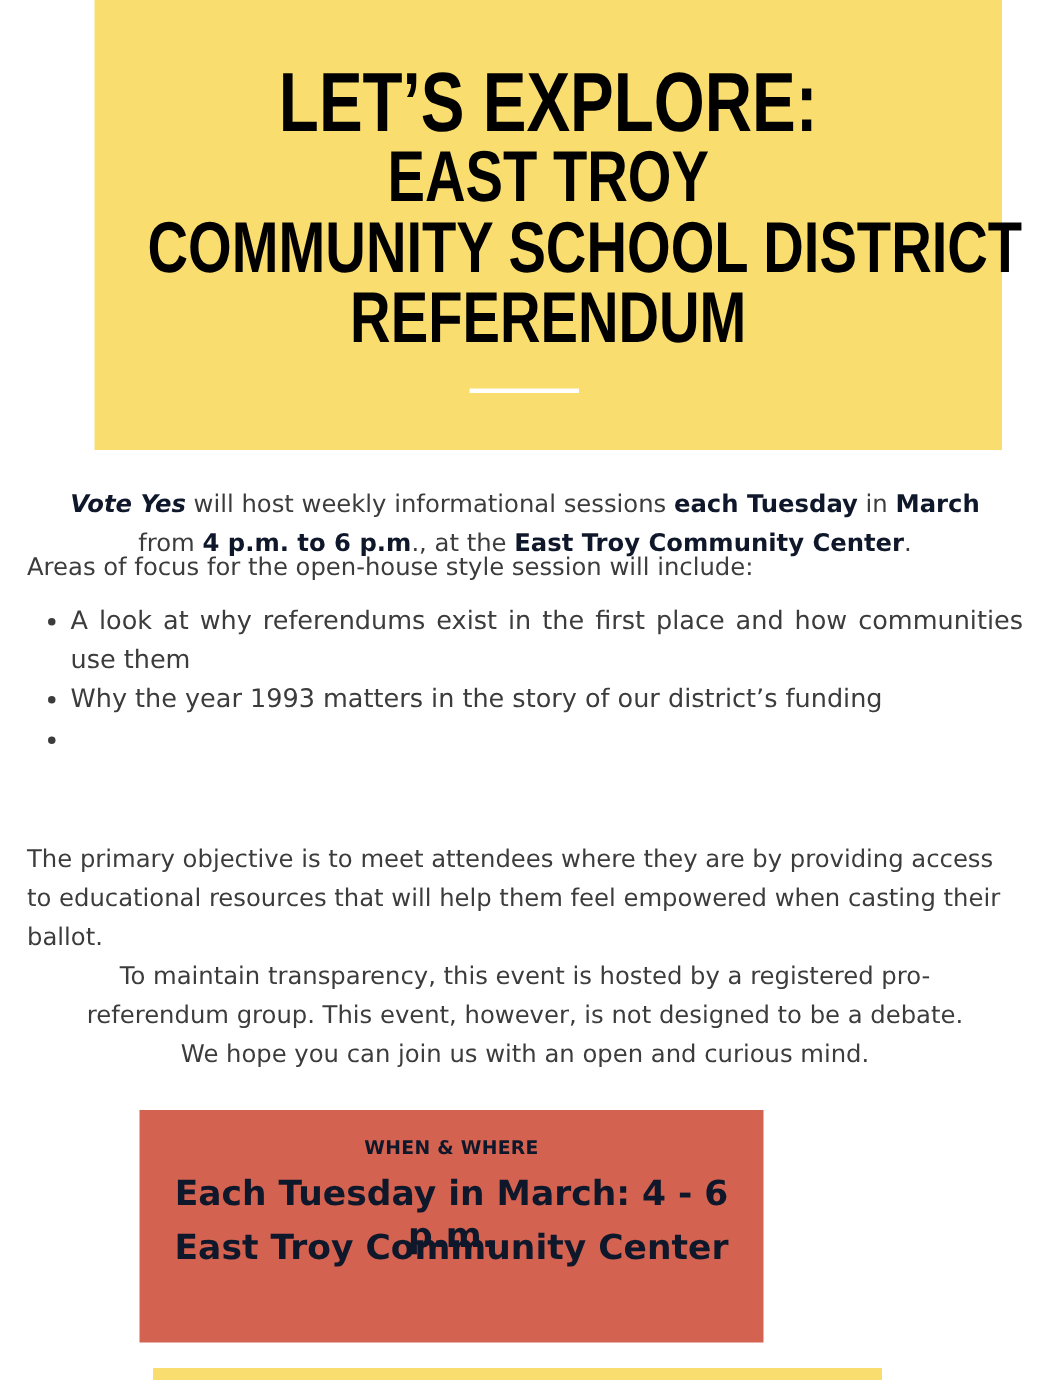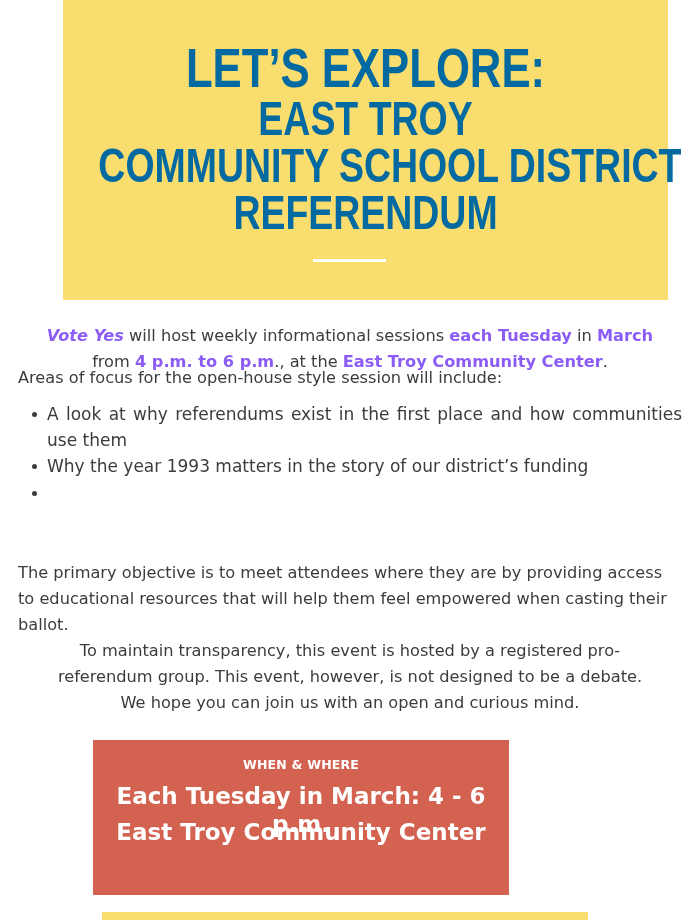--- a/index.html
+++ b/index.html
@@ -7,45 +7,45 @@
     body { position: relative; font-family: "DejaVu Sans", sans-serif; color: #3a3a3a; }
 
     .hero {
       position: absolute; left: 63px; top: 0; width: 605px; height: 300px;
       background: #f9dd6f;
     }
     .hero-title {
       position: absolute; left: 0; right: 0; top: 40px;
       text-align: center;
       font-family: "Liberation Sans", sans-serif;
-      font-weight: 700; color: #0369a1;
+      font-weight: 700; color: #000000;
       letter-spacing: 0;
     }
     .hero-title .l1 { display: block; font-size: 56px; line-height: 56px; transform: scaleX(0.78); transform-origin: center; }
     .hero-title .l2 { display: block; font-size: 48px; line-height: 46px; transform: scaleX(0.78); transform-origin: center; }
     .hero-title .l3 { display: block; font-size: 48px; line-height: 48px; transform: scaleX(0.78); transform-origin: center; white-space: nowrap; margin-left: -40px; margin-right: -40px; }
     .hero-title .l4 { display: block; font-size: 48px; line-height: 46px; transform: scaleX(0.78); transform-origin: center; }
     .hero-rule {
       position: absolute; left: 250px; top: 259px; width: 73px; height: 3px; background: #ffffff;
     }
 
     .body-text { position: absolute; left: 18px; width: 664px; font-size: 16.2px; line-height: 26.2px; color: #3c3c3c; }
     .center { text-align: center; }
     .intro { top: 323px; }
-    .intro b { color: #8b5cf6; }
+    .intro b { color: #0f172a; }
     .areas { top: 365px; }
     .bullets { position: absolute; left: 18px; top: 401px; width: 664px; list-style: none; font-size: 17px; line-height: 26.2px; color: #3c3c3c; }
     .bullets li { position: relative; padding-left: 29px; text-align: justify; }
     .bullets li .dot { position: absolute; left: 14px; top: 11px; width: 5px; height: 5px; border-radius: 50%; background: #3c3c3c; }
     .objective { top: 560px; }
     .transparency { top: 638px; }
 
     .when-box {
       position: absolute; left: 93px; top: 740px; width: 416px; height: 155px;
-      background: #d36350; color: #ffffff; text-align: center;
+      background: #d36350; color: #0f172a; text-align: center;
       font-family: "DejaVu Sans", sans-serif; font-weight: 700;
     }
     .when-label { position: absolute; left: 0; right: 0; top: 17px; font-size: 12.5px; letter-spacing: 0.2px; }
     .wl { position: absolute; left: 0; right: 0; font-size: 23px; line-height: 28px; }
     .wl1 { top: 42px; }
     .wl2 { top: 78px; }
     .wl3 { top: 114px; padding-right: 10px; }
 
     .bottom-bar { position: absolute; left: 102px; top: 912px; width: 486px; height: 10px; background: #f9dd6f; }
   </style>

